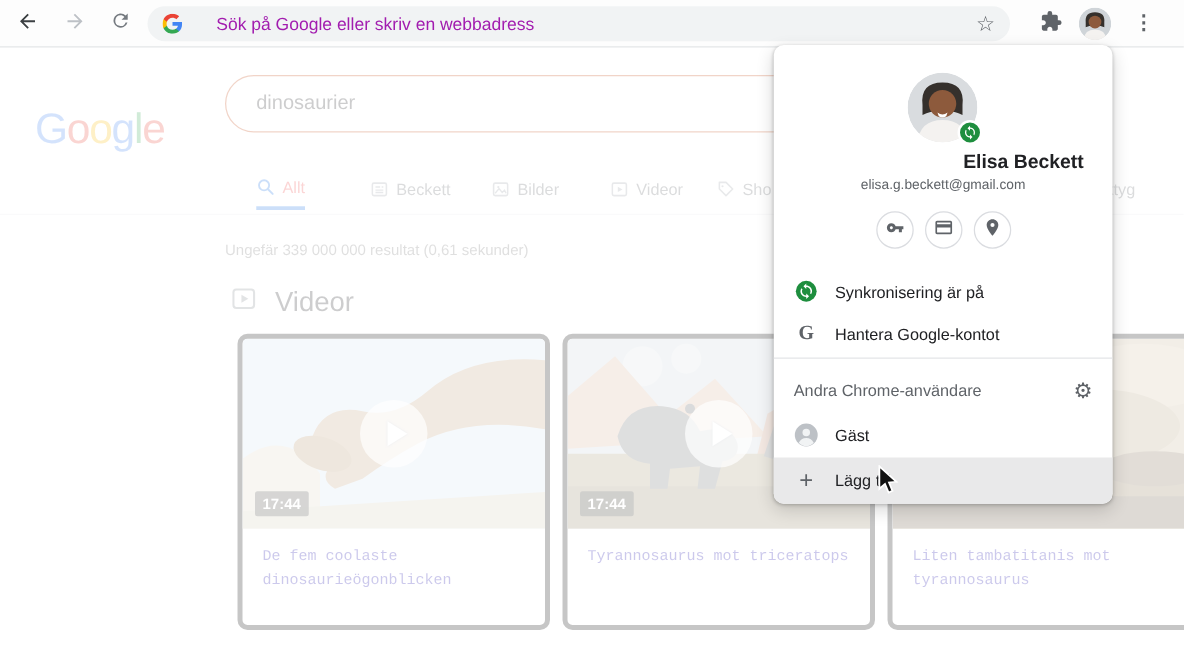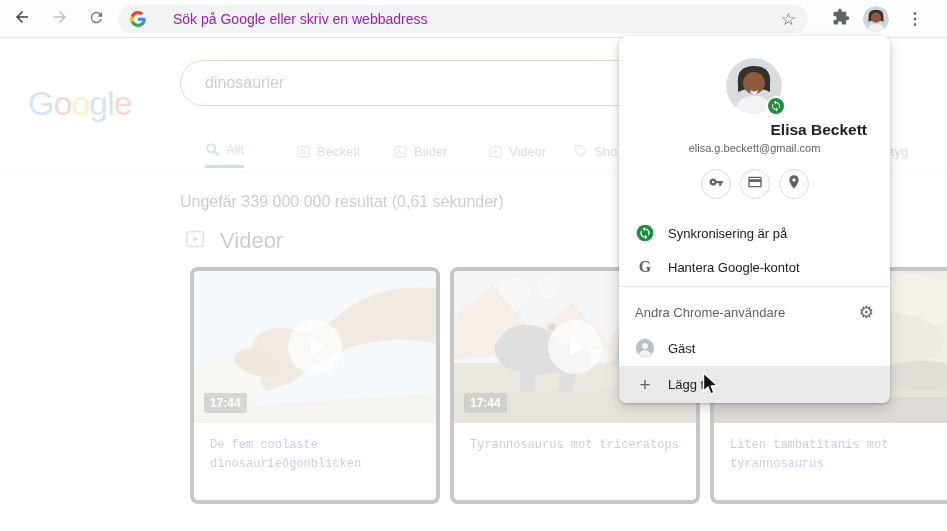--- a/index.html
+++ b/index.html
@@ -30,21 +30,21 @@
   .glogo { position:absolute; left:28px; top:22px; font-size:34px; font-weight:400;
     letter-spacing:-1px;margin-top:24px; }
   .searchpill { position:absolute; left:180px; top:22px; width:648px; height:46px;
     border:1px solid #c2410c; border-radius:24px; background:#fff;
     display:flex; align-items:center; padding:0 24px; font-size:16px; color:#202124; }
   .tab { position:absolute; top:96px; height:34px; display:flex; align-items:center;
     gap:6px; font-size:13px; color:#5f6368; cursor:pointer; }
   .tab.active { color:#ef4444; border-bottom:3px solid #1a73e8; }
   .tab svg { display:block; }
   .tabline { position:absolute; left:0; top:133px; width:947px; height:1px; background:#ebedef; }
-  .stats { position:absolute; left:180px; top:155px; font-size:16px; color:#0f172a; }
+  .stats { position:absolute; left:180px; top:155px; font-size:12px; color:#737373; }
   .vheading { position:absolute; left:184px; top:190px; display:flex; align-items:center; gap:14px; }
   .vheading .vtitle { font-size:22px; color:#202124; }
   .vcard { position:absolute; top:229px; width:250px; height:237px;
     border:4px solid #000000; border-radius:8px; overflow:hidden; background:#fff; cursor:pointer; }
   .vthumb { position:relative; width:100%; height:152px; overflow:hidden; }
   .vthumb svg { display:block; }
   .playbtn { position:absolute; left:50%; top:50%; width:54px; height:54px;
     margin:-27px 0 0 -27px; border-radius:50%; background:rgba(255,255,255,.72);
     display:flex; align-items:center; justify-content:center; }
   .playtri { width:0; height:0; border-left:16px solid #ffffff;

